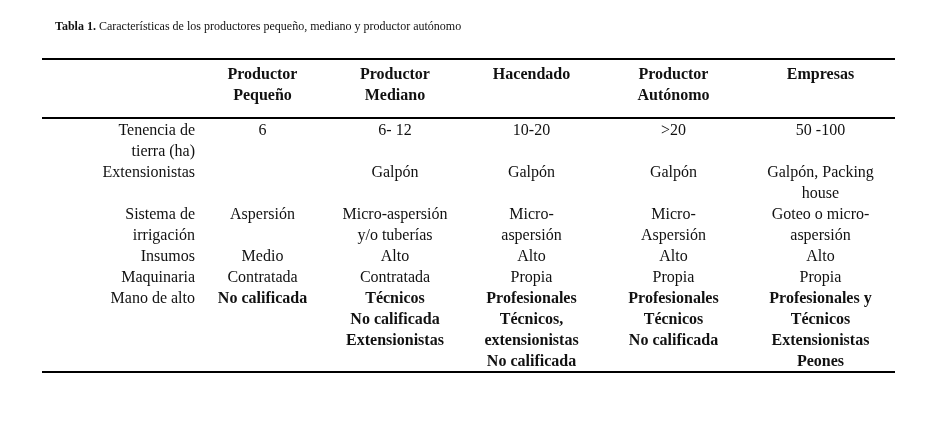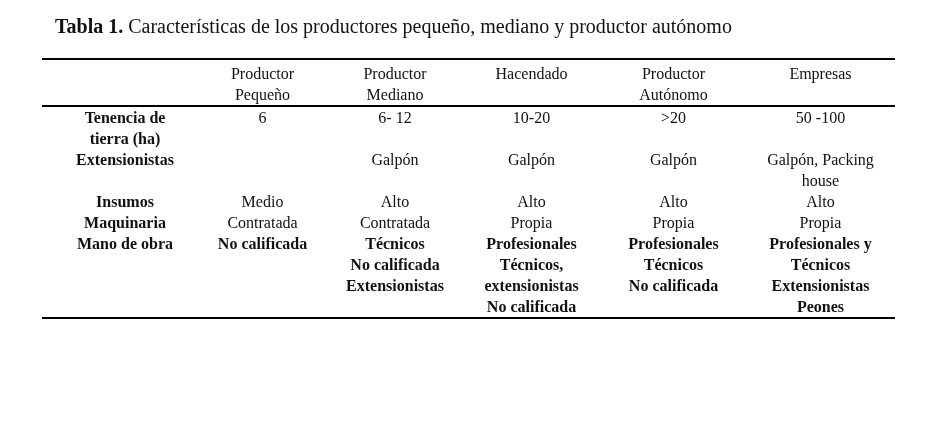--- a/index.html
+++ b/index.html
@@ -15,46 +15,46 @@
     font-family: "Liberation Serif", "DejaVu Serif", serif;
     color: #111111;
   }
   .page {
     position: absolute;
     left: 42px;
     top: 16px;
     width: 853px;
   }
   .caption {
-    font-size: 20px;
+    font-size: 12px;
     line-height: 21px;
     margin: 0 0 0 13px;
     white-space: nowrap;
   }
   .caption .b { font-weight: bold; }
   table.data-table {
     margin-top: 21px;
     width: 853px;
     table-layout: fixed;
     border-collapse: collapse;
     font-size: 16px;
     line-height: 21px;
   }
   table.data-table thead th {
     border-top: 2px solid #000000;
     border-bottom: 2px solid #000000;
-    font-weight: normal;
+    font-weight: bold;
     text-align: center;
     vertical-align: top;
-    padding: 3px 2px 0 2px;
+    padding: 3px 2px 12px 2px;
     white-space: pre-line;
   }
   table.data-table tbody th {
-    font-weight: bold;
-    text-align: center;
+    font-weight: normal;
+    text-align: right;
     vertical-align: top;
     padding: 0 2px 0 13px;
     white-space: pre-line;
   }
   table.data-table tbody td {
     text-align: center;
     vertical-align: top;
     padding: 0 2px;
     white-space: pre-line;
   }
@@ -106,38 +106,51 @@
       </tr>
       <tr class="r3">
         <th>Extensionistas</th>
         <td></td>
         <td>Galpón</td>
         <td>Galpón</td>
         <td>Galpón</td>
         <td>Galpón, Packing
 house</td>
       </tr>
+      <tr class="r4">
+        <th>Sistema de
+irrigación</th>
+        <td>Aspersión</td>
+        <td>Micro-aspersión
+y/o tuberías</td>
+        <td>Micro-
+aspersión</td>
+        <td>Micro-
+Aspersión</td>
+        <td>Goteo o micro-
+aspersión</td>
+      </tr>
       <tr class="r5">
         <th>Insumos</th>
         <td>Medio</td>
         <td>Alto</td>
         <td>Alto</td>
         <td>Alto</td>
         <td>Alto</td>
       </tr>
       <tr class="r6">
         <th>Maquinaria</th>
         <td>Contratada</td>
         <td>Contratada</td>
         <td>Propia</td>
         <td>Propia</td>
         <td>Propia</td>
       </tr>
       <tr class="r7 rlast">
-        <th>Mano de obra</th>
+        <th>Mano de alto</th>
         <td>No calificada</td>
         <td>Técnicos
 No calificada
 Extensionistas</td>
         <td>Profesionales
 Técnicos,
 extensionistas
 No calificada</td>
         <td>Profesionales
 Técnicos

